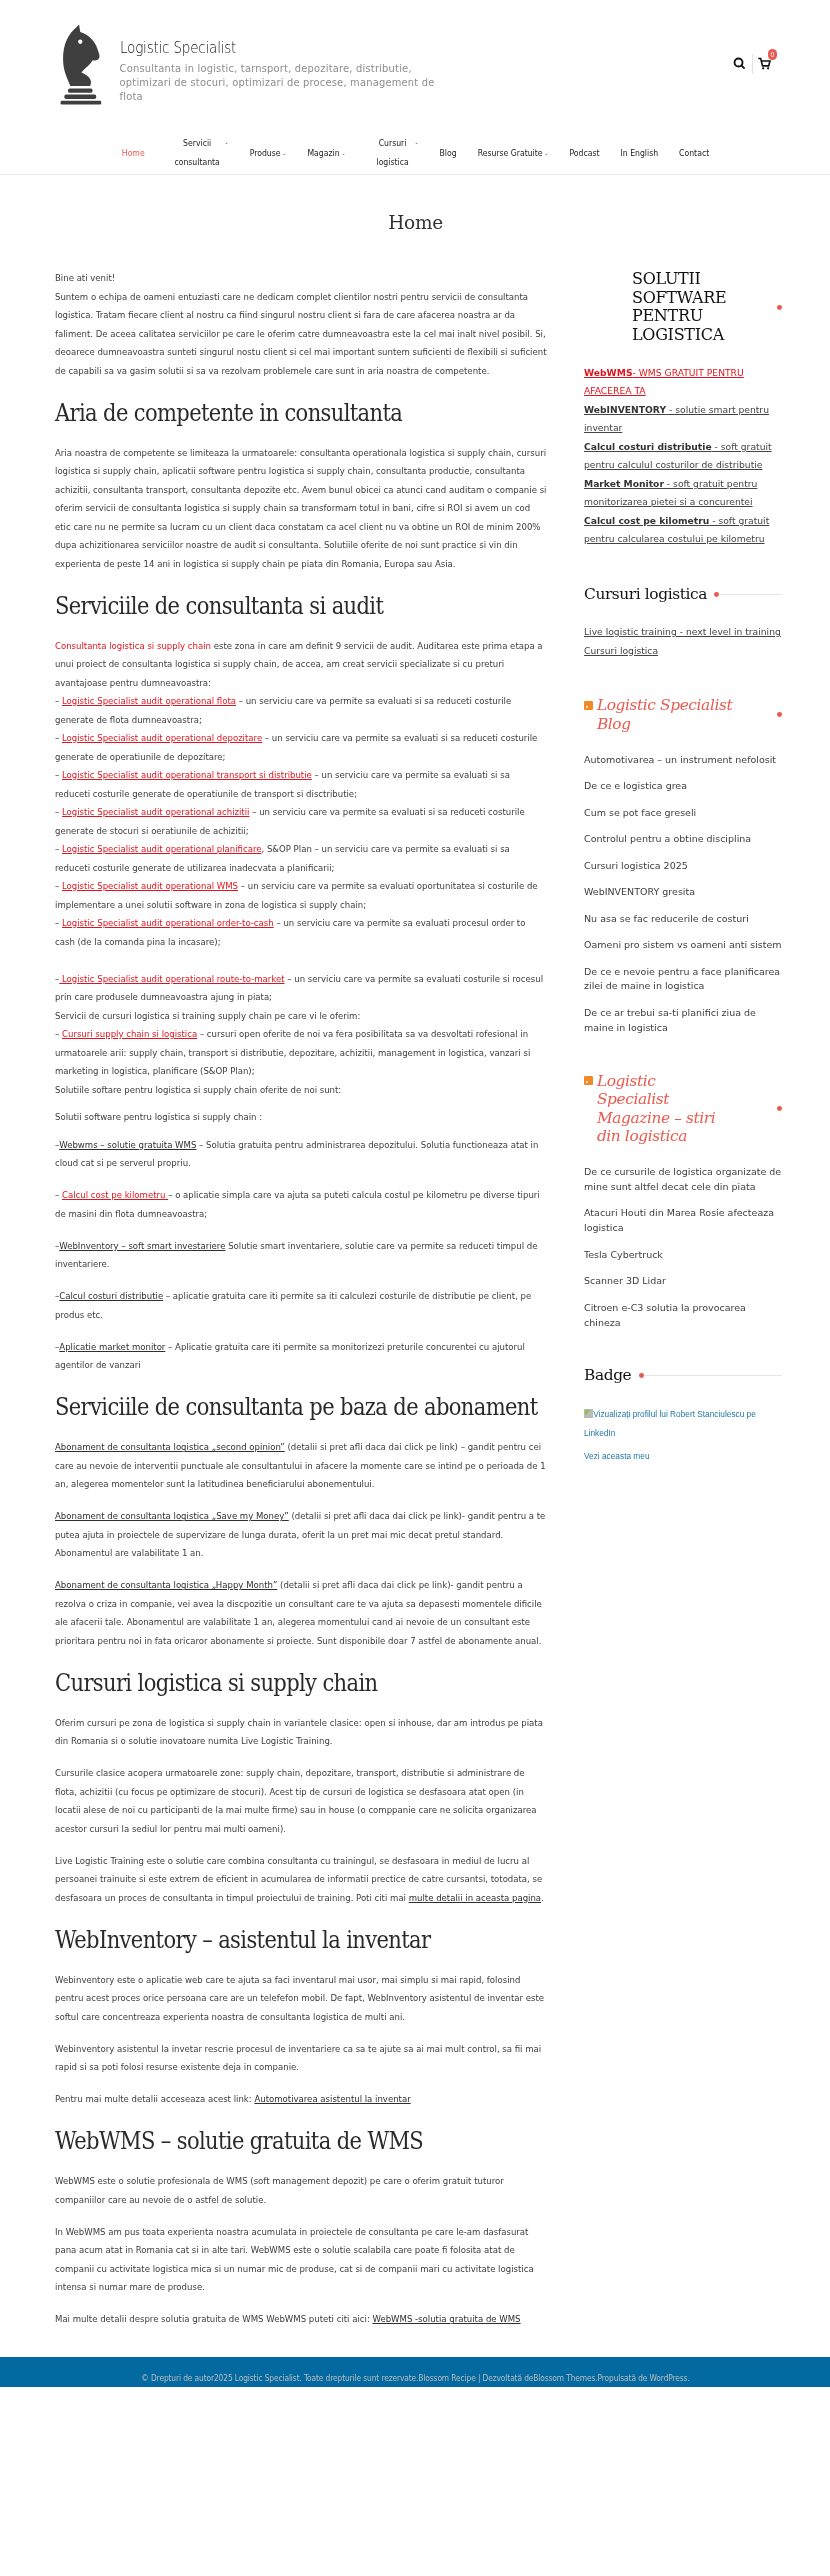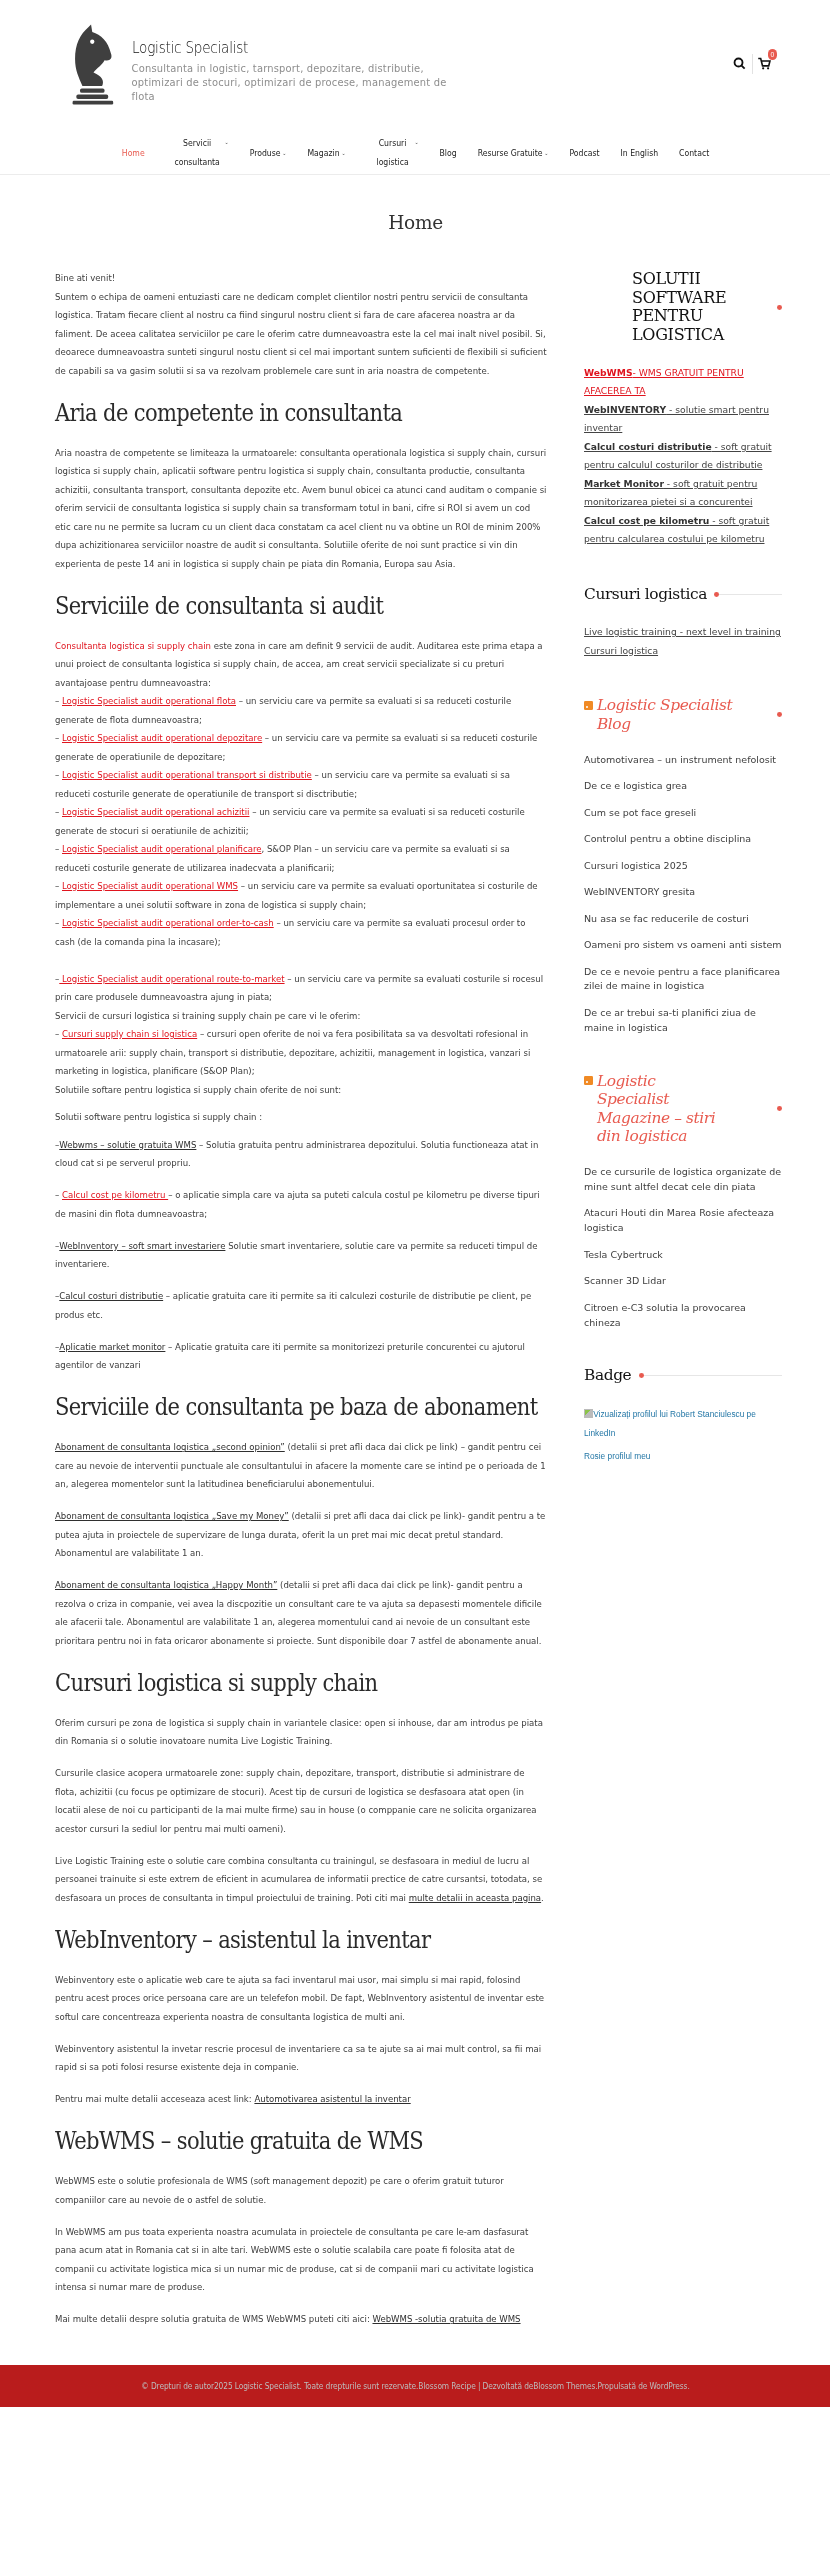--- a/index.html
+++ b/index.html
@@ -6,21 +6,21 @@
   html, body { background: #ffffff; }
   body {
     width: 831px;
     font-family: "Liberation Sans", "DejaVu Sans", sans-serif;
     color: #3b3b3b;
   }
   a { color: inherit; }
 
   
   .site-header { position: relative; height: 175px; border-bottom: 0.6px solid #ececec; }
-  .branding { position: absolute; left: 64px; top: 22px; display: flex; align-items: flex-start; }
+  .branding { position: absolute; left: 52px; top: 22px; display: flex; align-items: flex-start; }
   .logo-knight { width: 59px; height: 85px; margin-right: 8.6px; }
   .brand-text { padding-top: 16px; }
   .site-title {
     font-family: "DejaVu Sans", sans-serif; font-size: 16.6px; font-weight: 300;
     color: #111; letter-spacing: -0.3px; transform: scaleX(0.82); transform-origin: left;
     white-space: nowrap; display: block; text-decoration: none;
   }
   .site-desc {
     margin-top: 4.9px; width: 320px; font-size: 11px; line-height: 14px; color: #8d8d8d;
     font-family: "DejaVu Sans Condensed", "DejaVu Sans", sans-serif; letter-spacing: 0.2px;
@@ -93,21 +93,21 @@
   .soft-list li.hot a b { color: #e0141e; }
   .links-list li { font-size: 9.2px; line-height: 18.5px; font-family: "DejaVu Sans", sans-serif; }
   .links-list li a { color: #444; text-decoration: underline; }
   .rss-list li { font-size: 9.5px; line-height: 14.8px; color: #3e3e3e; font-family: "DejaVu Sans", sans-serif; margin-bottom: 11.7px; cursor: pointer; }
   .badge-link { font-family: "Liberation Sans", sans-serif; font-size: 8.3px; color: #2477a6; line-height: 19px; display: block; text-decoration: none; }
   .badge-broken { display: inline-block; width: 8.6px; height: 8.6px; border: 0.6px solid #bbb; background: linear-gradient(135deg,#8bc34a 40%,#bbb 40%); vertical-align: -1.2px; margin-right: 0.6px; }
   .badge-sub { margin-top: 4.9px; }
 
   
   .site-footer {
-    margin-top: 36px; background: #b91c1c; height: 42px; text-align: center;
+    margin-top: 28px; background: #0369a1; height: 30px; text-align: center;
     color: #bdbdbd; font-size: 8.3px; line-height: 42px;
     font-family: "DejaVu Sans Condensed", "DejaVu Sans", sans-serif; letter-spacing: -0.1px;
   }
   .site-footer a { color: #bdbdbd; text-decoration: none; }
 </style>
 </head>
 <body>
 
 <header class="site-header">
   <div class="branding">
@@ -300,21 +300,21 @@
 
     <section class="widget">
       <h3 class="widget-title">
         <span>Badge</span>
         <span class="dot"></span>
           <span class="line"></span>
       </h3>
       <a href="#" class="badge-link">
         <span class="badge-broken"></span><span>Vizualizați profilul lui Robert Stanciulescu pe LinkedIn</span>
       </a>
-      <a href="#" class="badge-link badge-sub">Rosie profilul meu</a>
+      <a href="#" class="badge-link badge-sub">Vezi aceasta meu</a>
     </section>
   </aside>
 </div>
 
 <footer class="site-footer">
   <span>© Drepturi de autor2025 Logistic Specialist. Toate drepturile sunt rezervate.</span><a href="#">Blossom Recipe</a><span> | </span><span>Dezvoltată de</span><a href="#">Blossom Themes</a><span>.Propulsată de WordPress.</span>
 </footer>
 
 
 </body></html>

